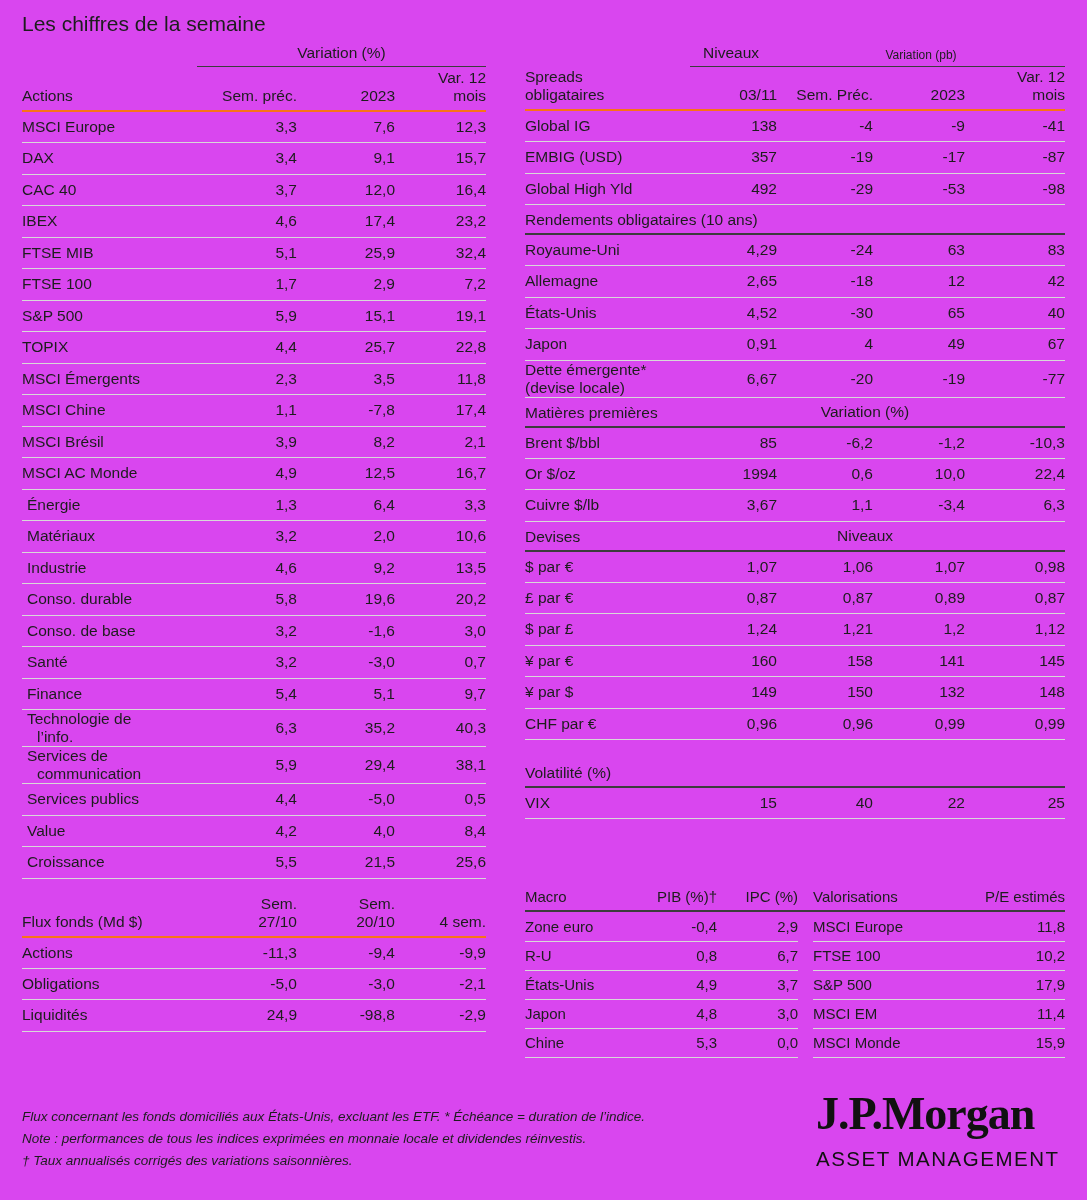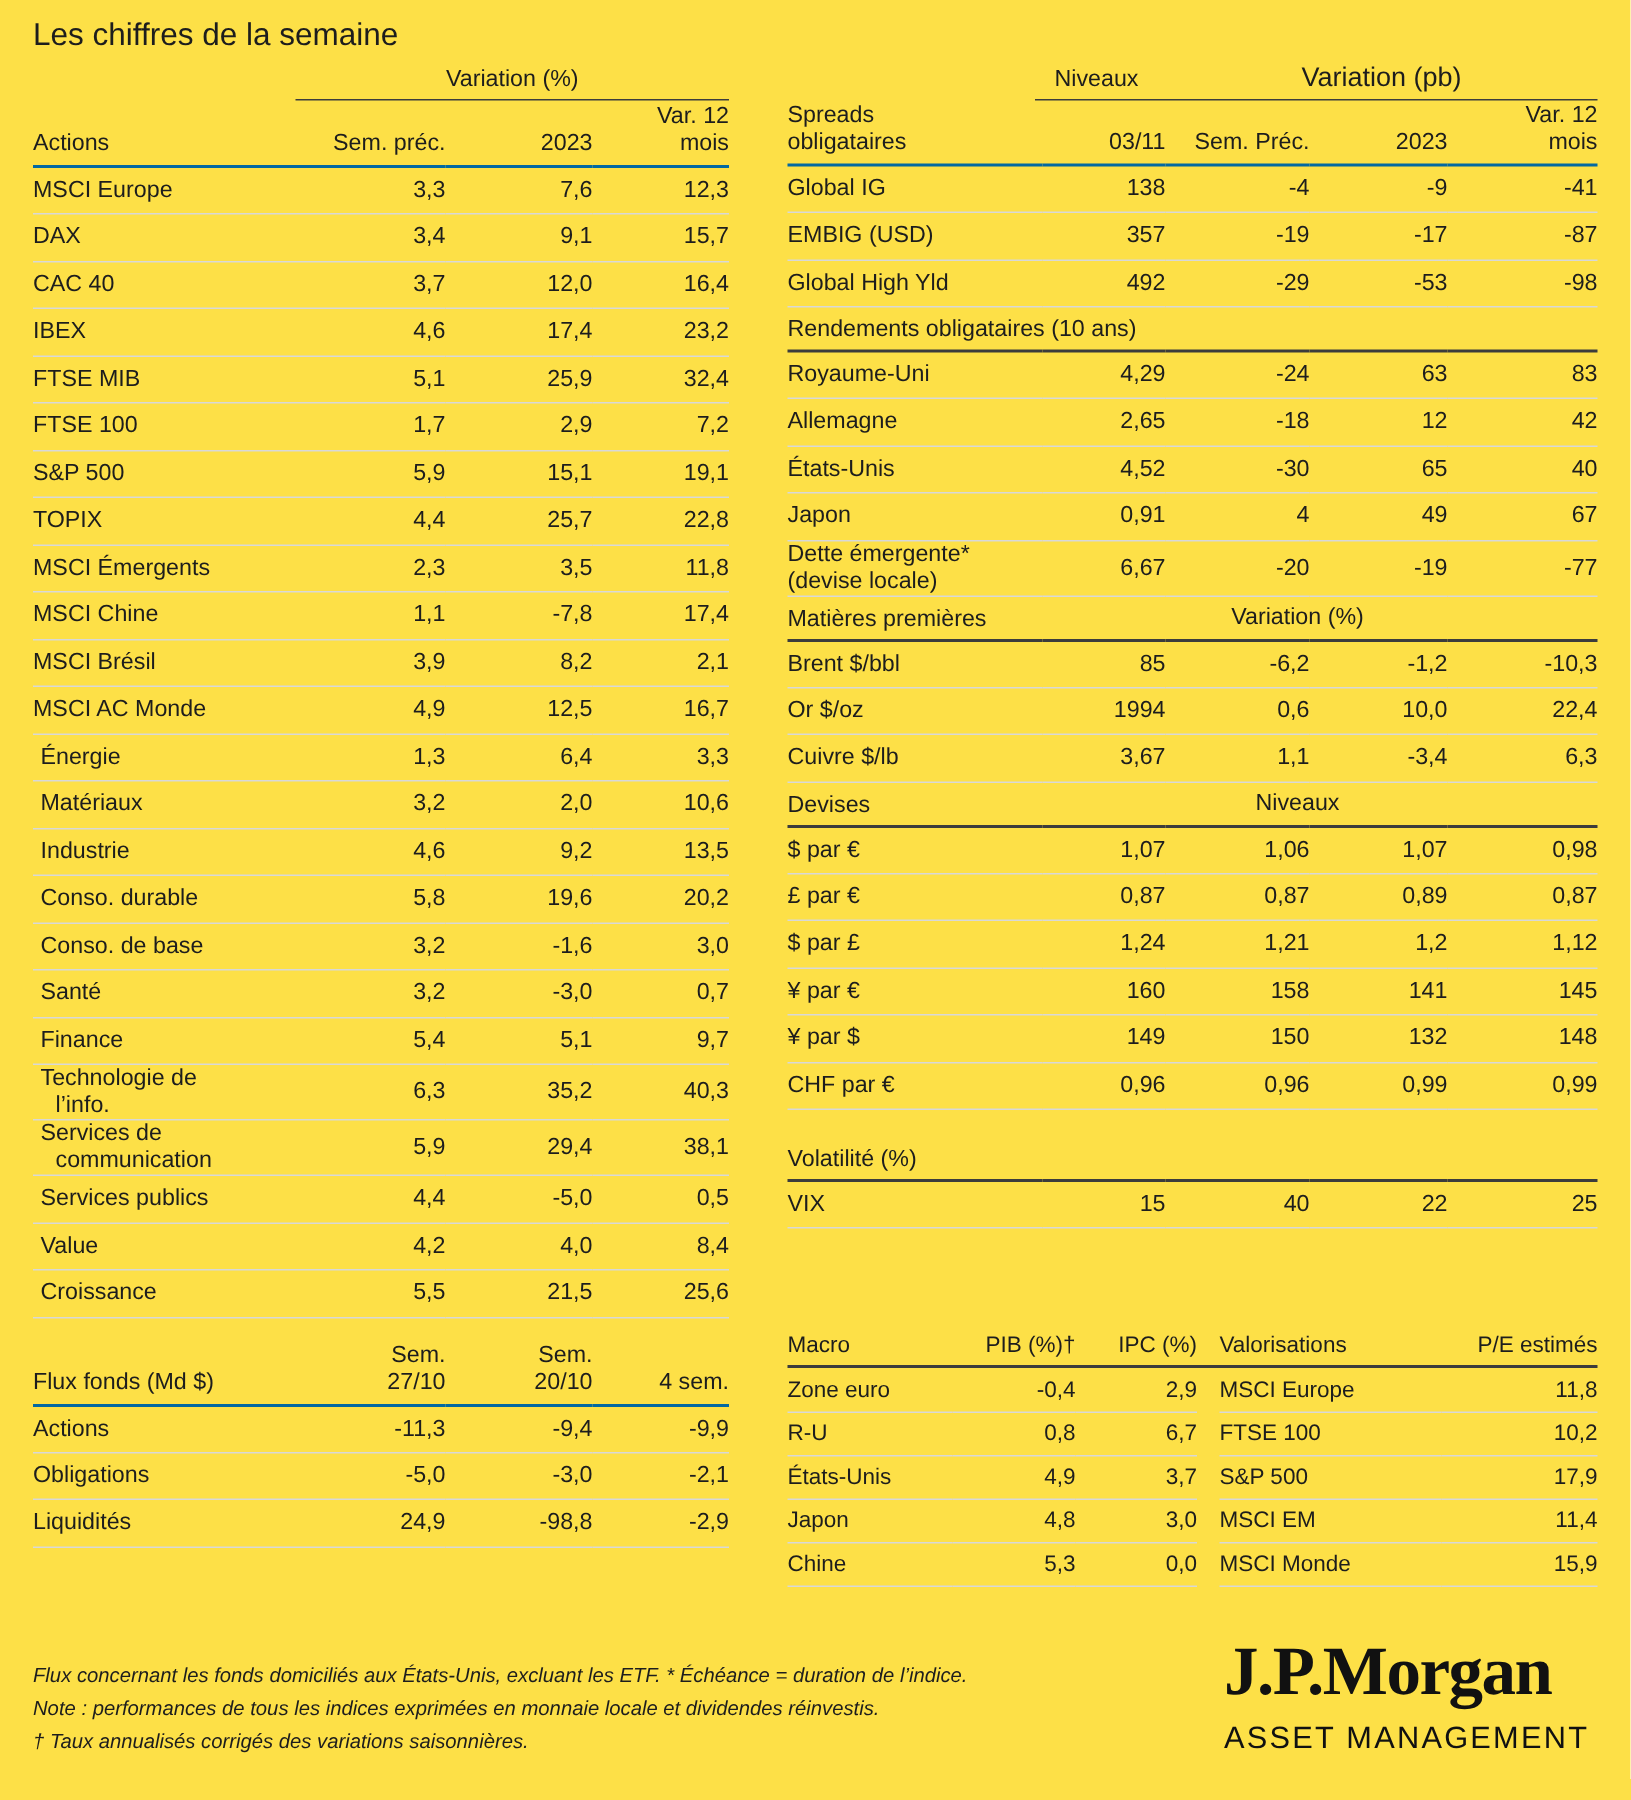--- a/index.html
+++ b/index.html
@@ -1,28 +1,28 @@
 <!DOCTYPE html>
 <html><head>
 <meta charset="utf-8">
 <style>
   * { margin:0; padding:0; box-sizing:border-box; }
   html,body { background:#ffffff; }
   .page {
-    position:relative; width:1087px; height:1200px; background:#fde047;
+    position:relative; width:1087px; height:1200px; background:#d946ef;
     font-family:"Liberation Sans","DejaVu Sans",sans-serif;
     color:#1d1d1d; overflow:hidden;
   }
   .title { position:absolute; left:22px; top:12px; font-size:21px; }
 
   table { border-collapse:collapse; table-layout:fixed; }
   th, td { font-weight:normal; font-size:15.5px; color:#1d1d1d; }
   .num { text-align:right; }
   thead th {
-    border-bottom:2px solid #0369a1; vertical-align:bottom;
+    border-bottom:2px solid #f97316; vertical-align:bottom;
     padding:0 0 5px 0; white-space:pre-line; text-align:right;
   }
   thead th.lab { text-align:left; }
   tbody td { border-bottom:1px solid #d8d8d8; height:31.5px; vertical-align:middle; padding:0; }
   td.lab { text-align:left;margin-left:18px; }
   .indent { padding-left:5px; }
   .equities .line2, .flows .line2 { padding-left:10px; }
   .bonds .line2 { padding-left:0; }
 
   
@@ -31,21 +31,21 @@
     margin-left:175px; width:289px; text-align:center; font-size:15.5px;
     border-bottom:1.5px solid #3c3c3c; padding-bottom:4px;
   }
   .equities { width:464px; margin-top:2px; }
   .flows { width:464px; margin-top:16px; }
 
   
   .right-col { position:absolute; left:525px; top:38px; width:540px; }
   .gh-right { position:relative; height:29px; margin-left:165px; border-bottom:1.5px solid #3c3c3c; }
   .gh-niveaux { position:absolute; left:13px; bottom:4px; font-size:15.5px; }
-  .gh-varpb { position:absolute; left:87px; width:288px; bottom:4px; text-align:center; font-size:18px; }
+  .gh-varpb { position:absolute; left:87px; width:288px; bottom:4px; text-align:center; font-size:12px; }
   .bonds { width:540px; margin-top:1px; }
   tbody.sec td { border-bottom:2px solid #3c3c3c; padding:6px 0 4px 0; height:auto; }
   td.sec-cell { position:relative; }
   .sec-group { position:absolute; left:240px; width:200px; bottom:5px; text-align:center; }
   tbody.sec.gap td { padding-top:24px; }
 
   
   .mv-wrap { position:absolute; left:525px; top:878px; width:540px; height:190px; }
   .macro { position:absolute; left:0; top:0; width:273px; }
   .valuations { position:absolute; left:288px; top:0; width:252px; }

